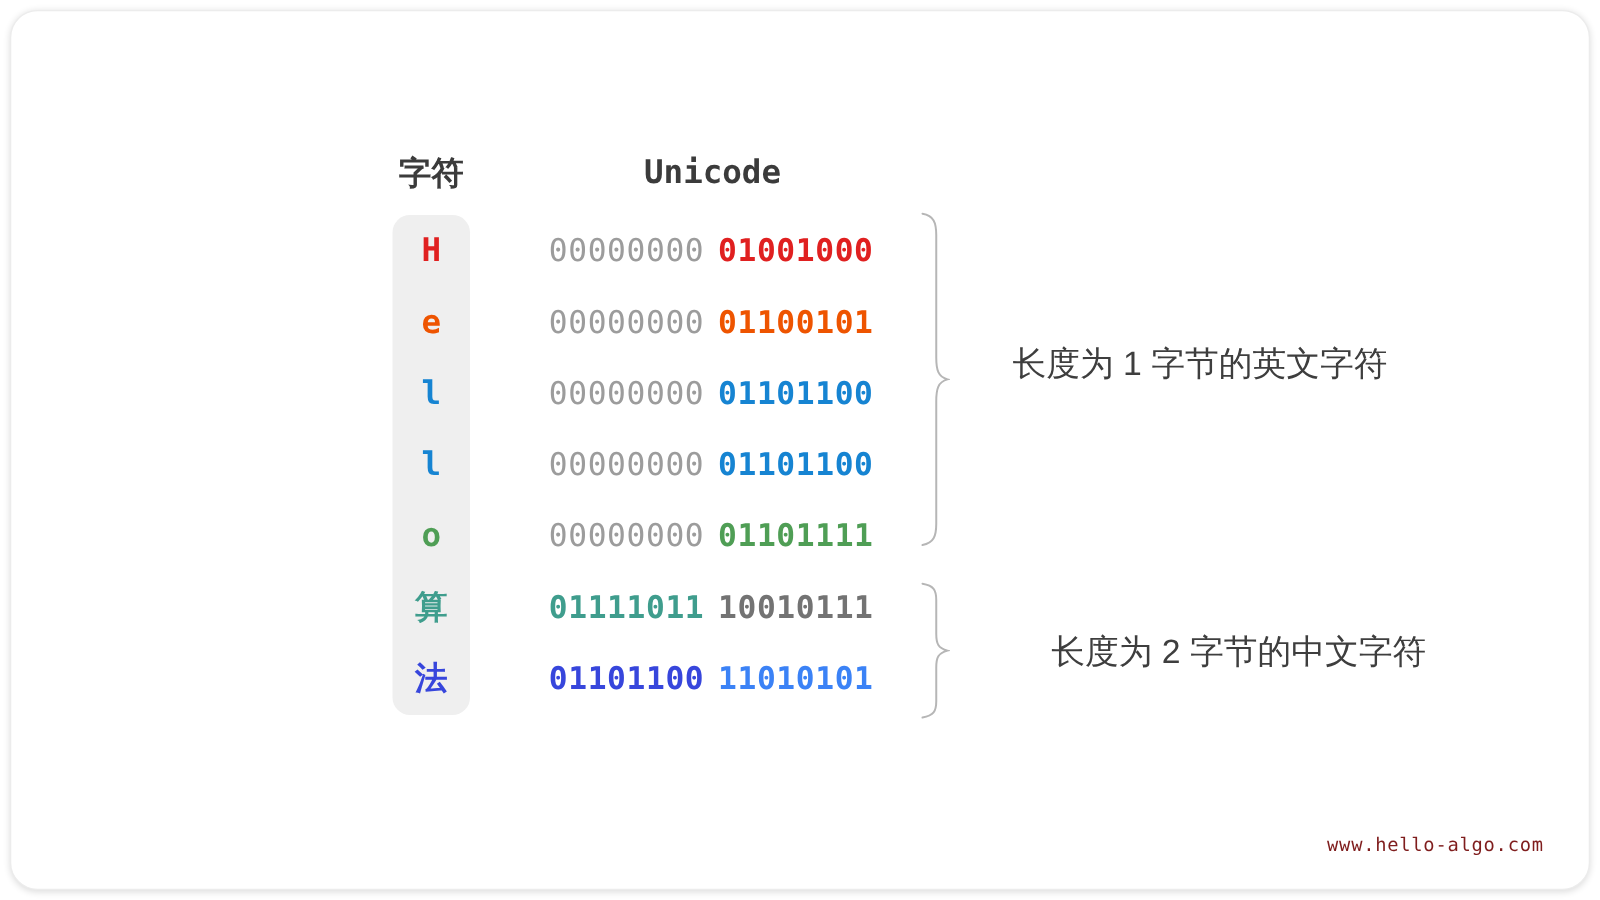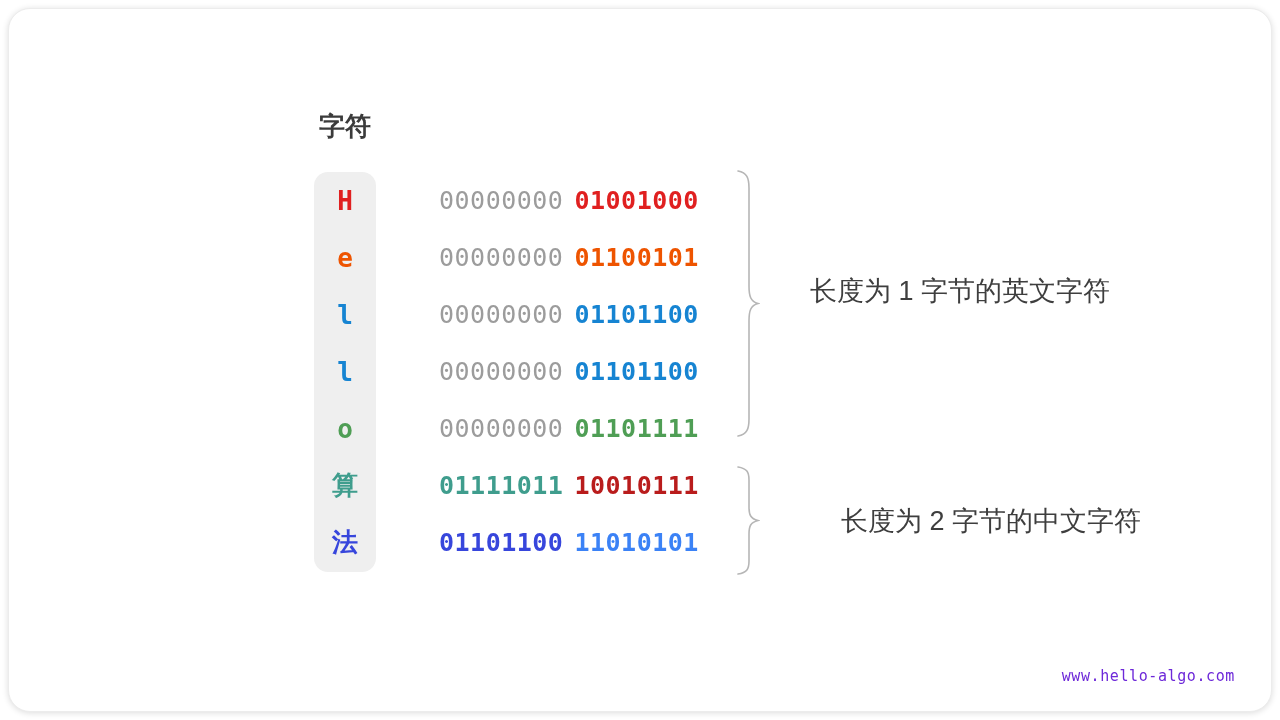--- a/index.html
+++ b/index.html
@@ -6,21 +6,21 @@
   .stage{
     position:relative;width:1280px;height:720px;overflow:hidden;
     font-family:"Liberation Sans",sans-serif;
   }
   .card{
     position:absolute;left:8px;top:8px;width:1262px;height:702px;
     background:#ffffff;border:1px solid #ececec;border-radius:22px;
     box-shadow:0 1px 6px rgba(0,0,0,0.14);
   }
   .hdr{
-    position:absolute;top:102px;height:30px;line-height:30px;
+    position:absolute;top:114px;height:30px;line-height:30px;
     font-weight:bold;color:#3b3b3b;text-align:center;
   }
   .hdr-char{left:305px;width:62px;font-size:26px;}
   .hdr-uni{
     left:430px;width:262px;font-size:26px;
     font-family:"DejaVu Sans Mono",monospace;
   }
   .char-col-bg{
     position:absolute;left:305px;top:163px;width:62px;height:400px;
     background:#efefef;border-radius:14px;
@@ -44,30 +44,31 @@
   .ann{
     position:absolute;left:770px;width:362px;text-align:center;
     font-size:27px;line-height:40px;color:#3e3e3e;white-space:nowrap;
   }
   .ann .sub{color:#a5a5a5;font-weight:bold;}
   .ann-en{top:262px;}
   .ann-cn{top:492px;text-align:right;}
   .watermark{
     position:absolute;right:36px;bottom:26px;
     font-family:"DejaVu Sans Mono",monospace;font-size:15px;
-    letter-spacing:0.6px;color:#6d28d9;
+    letter-spacing:0.6px;color:#7f1d1d;
   }
 </style>
 </head>
 <body>
 
 <div class="stage">
   <div class="card">
 
     <div class="hdr hdr-char">字符</div>
+    <div class="hdr hdr-uni">Unicode</div>
 
     <div class="char-col-bg"></div>
 
     <div class="row" style="top:163px">
       <span class="ch" style="color: rgb(224, 32, 32);">H</span>
       <span class="bin"><span class="b1" style="color: rgb(156, 156, 156);">00000000</span><span class="b2" style="color: rgb(224, 32, 32); text-align: right;">01001000</span></span>
     </div>
     <div class="row" style="top:220px">
       <span class="ch" style="color: rgb(238, 84, 0);">e</span>
       <span class="bin"><span class="b1" style="color: rgb(156, 156, 156);">00000000</span><span class="b2" style="color: rgb(238, 84, 0); text-align: center;">01100101</span></span>
@@ -79,21 +80,21 @@
     <div class="row" style="top:334px">
       <span class="ch" style="color: rgb(22, 132, 210);">l</span>
       <span class="bin"><span class="b1" style="color: rgb(156, 156, 156);">00000000</span><span class="b2" style="color: rgb(22, 132, 210);">01101100</span></span>
     </div>
     <div class="row" style="top:391px">
       <span class="ch" style="color: rgb(79, 158, 85);">o</span>
       <span class="bin"><span class="b1" style="color: rgb(156, 156, 156);">00000000</span><span class="b2" style="color: rgb(79, 158, 85);">01101111</span></span>
     </div>
     <div class="row" style="top:448px">
       <span class="ch" style="color: rgb(63, 157, 141);">算</span>
-      <span class="bin"><span class="b1 bold" style="color: rgb(63, 157, 141); text-align: center;">01111011</span><span class="b2" style="color: #b91c1c;">10010111</span></span>
+      <span class="bin"><span class="b1 bold" style="color: rgb(63, 157, 141); text-align: center;">01111011</span><span class="b2" style="color: #737373;">10010111</span></span>
     </div>
     <div class="row" style="top:505px">
       <span class="ch" style="color: rgb(55, 70, 220);">法</span>
       <span class="bin"><span class="b1 bold" style="color: rgb(55, 70, 220);">01101100</span><span class="b2" style="color: #3b82f6;">11010101</span></span>
     </div>
 
     <svg class="brace" style="left:724px;top:160px" width="27" height="270" viewBox="0 0 27 270">
       <path d="M5 2 C14 3.5 16 9 16 19 L16 117 C16 127 17.5 132.5 25 134.5 C17.5 136.5 16 142 16 152 L16 250 C16 260 14 265.5 5 267" fill="none" stroke="#b6b6b6" stroke-width="1.6" stroke-linecap="round"></path>
     </svg>
     <svg class="brace" style="left:724px;top:456px" width="27" height="112" viewBox="0 0 27 112">

